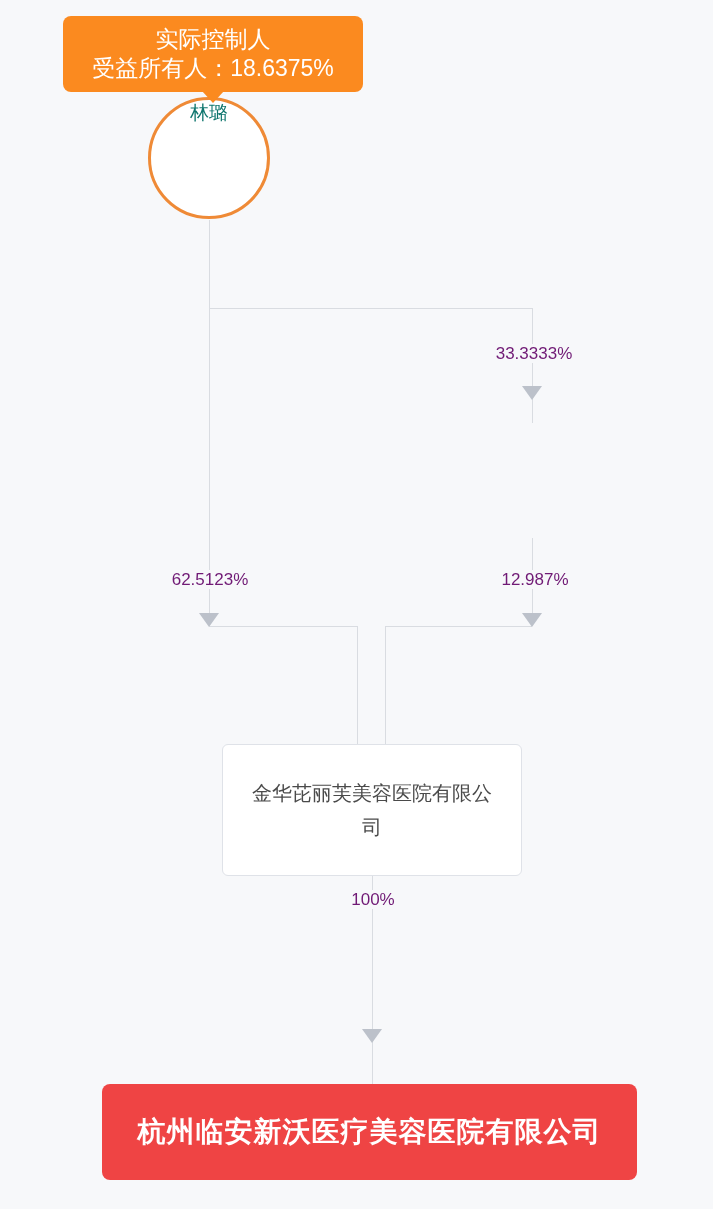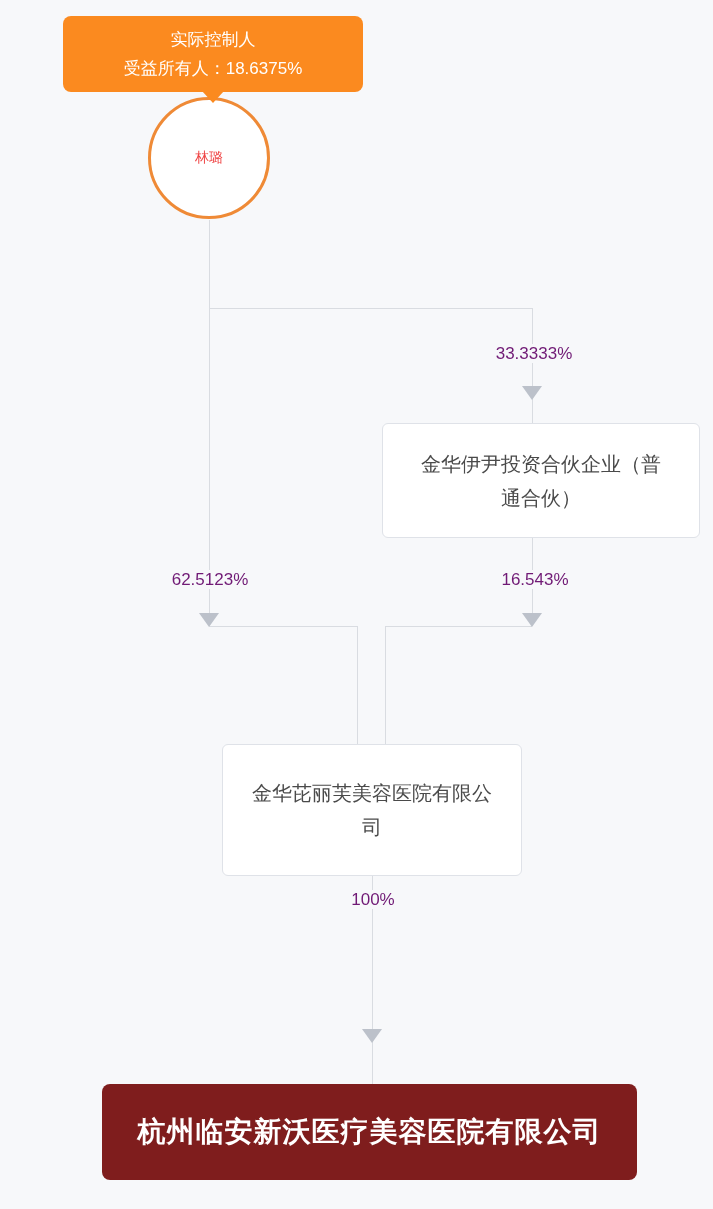--- a/index.html
+++ b/index.html
@@ -19,44 +19,44 @@
   }
   .pct{
     position:absolute;transform:translateX(-50%);
     color:#701a75;font-size:17px;line-height:19px;
     background:#f7f8fa;padding:0 5px;white-space:nowrap;
   }
   .badge{
     position:absolute;left:63px;top:16px;width:300px;height:76px;
     background:#fb8a1f;border-radius:8px;color:#ffffff;
     display:flex;flex-direction:column;align-items:center;justify-content:center;
-    font-size:17px;line-height:29px;z-index:3;
+    font-size:23px;line-height:29px;z-index:3;
   }
   .badge::after{
     content:"";position:absolute;left:50%;transform:translateX(-50%);bottom:-11px;
     width:0;height:0;
     border-left:11px solid transparent;border-right:11px solid transparent;
     border-top:12px solid #fb8a1f;
   }
   .person{
     position:absolute;left:148px;top:97px;width:122px;height:122px;
     border-radius:50%;background:#ffffff;border:3px solid #ef8a36;
-    box-sizing:border-box;display:flex;align-items:center;justify-content:center;
-    font-size:14px;color:#ef4444;z-index:2;
+    box-sizing:border-box;display:flex;justify-content:center;
+    font-size:19px;color:#0f766e;z-index:2;
   }
   .company{
     position:absolute;background:#ffffff;border:1px solid #dfe2e8;border-radius:6px;
     box-sizing:border-box;display:flex;align-items:center;justify-content:center;
     text-align:center;font-size:20px;line-height:34px;color:#4a4a4a;z-index:2;
   }
   .company.b1{left:382px;top:423px;width:318px;height:115px;padding:0 30px;}
   .company.b2{left:222px;top:744px;width:300px;height:132px;padding:0 28px;}
   .target{
     position:absolute;left:102px;top:1084px;width:535px;height:96px;
-    background:#7f1d1d;border-radius:8px;
+    background:#ef4444;border-radius:8px;
     display:flex;align-items:center;justify-content:center;
     color:#ffffff;font-size:28px;font-weight:bold;letter-spacing:1px;z-index:2;
   }
 </style>
 </head>
 <body>
 
 <div class="canvas">
 
   <div class="line v" style="left:209px;top:220px;height:407px"></div>
@@ -69,35 +69,32 @@
   <div class="line v" style="left:385px;top:626px;height:118px"></div>
   <div class="line v" style="left:372px;top:862px;height:222px"></div>
 
   <div class="arrow" style="left:522px;top:386px"></div>
   <div class="arrow" style="left:199px;top:613px"></div>
   <div class="arrow" style="left:522px;top:613px"></div>
   <div class="arrow" style="left:362px;top:1029px"></div>
 
   <div class="pct" style="left:534px;top:344px">33.3333%</div>
   <div class="pct" style="left:210px;top:570px">62.5123%</div>
-  <div class="pct" style="left:535px;top:570px">16.543%</div>
+  <div class="pct" style="left:535px;top:570px">12.987%</div>
   <div class="pct" style="left:373px;top:890px">100%</div>
 
   <div class="badge">
     <div>实际控制人</div>
     <div>受益所有人：18.6375%</div>
   </div>
 
   <div class="person">
     <span>林璐</span>
   </div>
 
-  <div class="company b1">
-    <span>金华伊尹投资合伙企业（普通合伙）</span>
-  </div>
 
   <div class="company b2">
     <span>金华芘丽芙美容医院有限公司</span>
   </div>
 
   <div class="target">
     <span>杭州临安新沃医疗美容医院有限公司</span>
   </div>
 
 </div>

